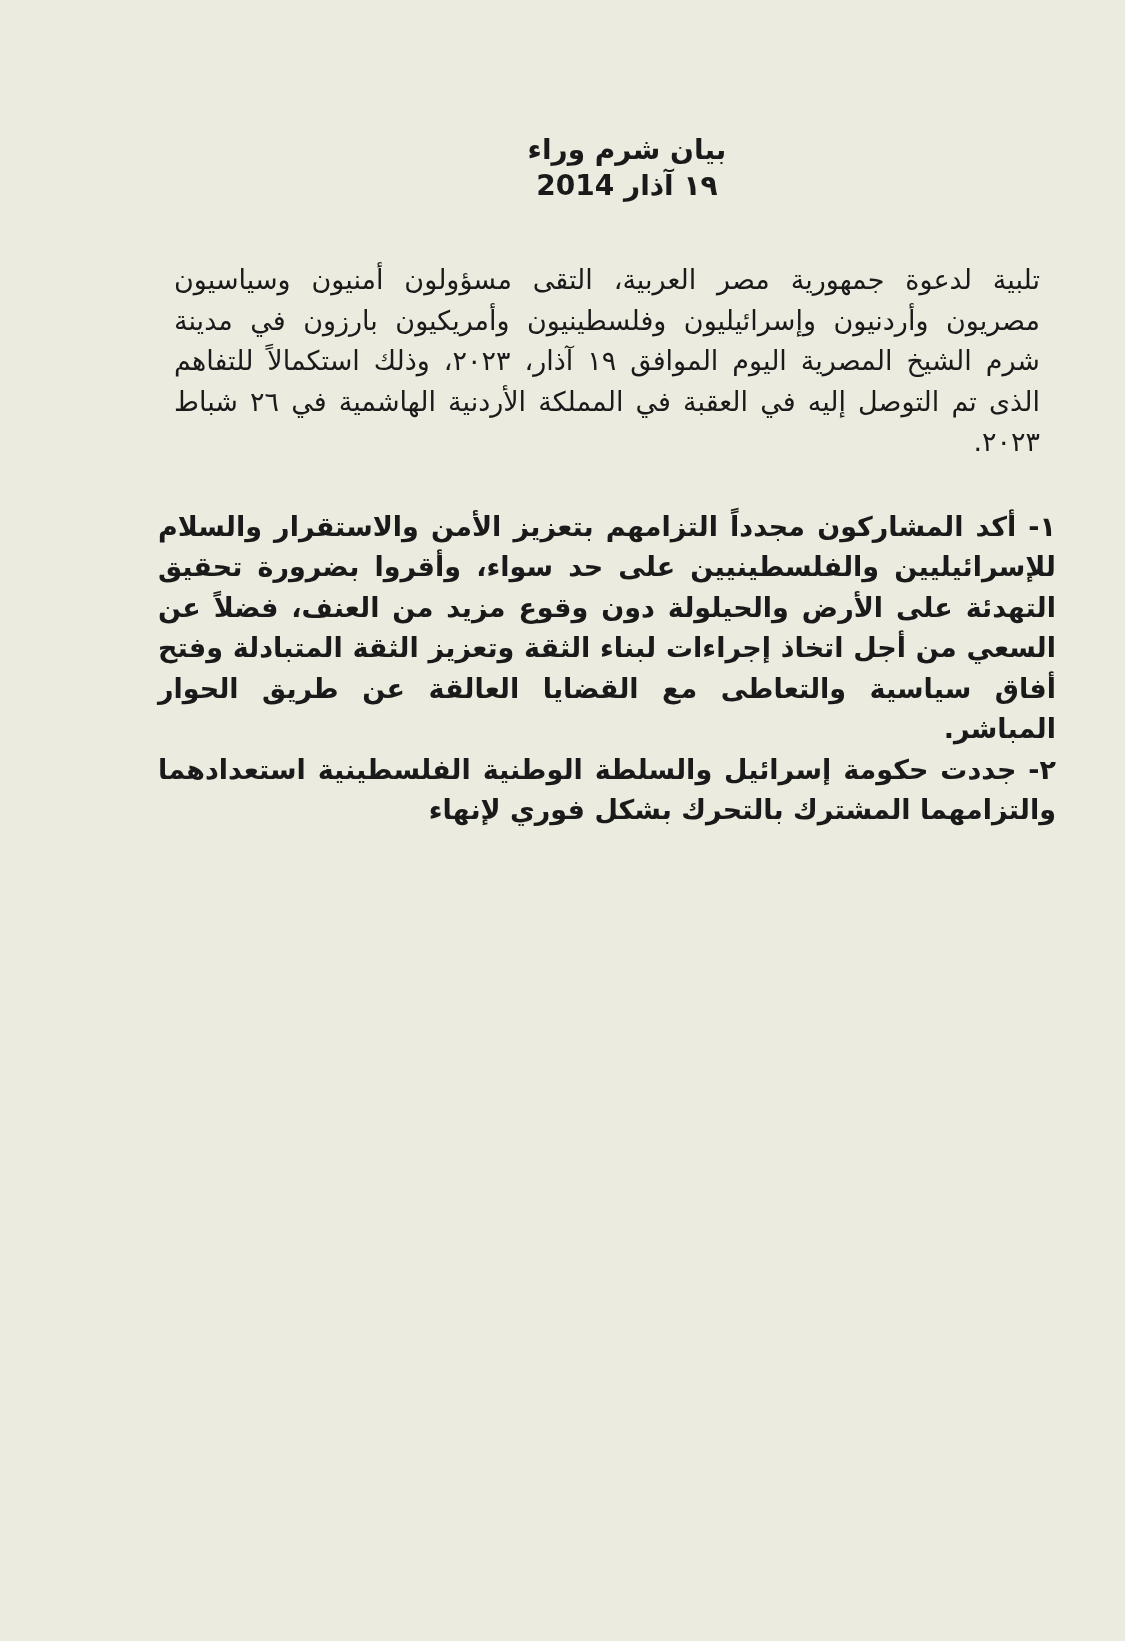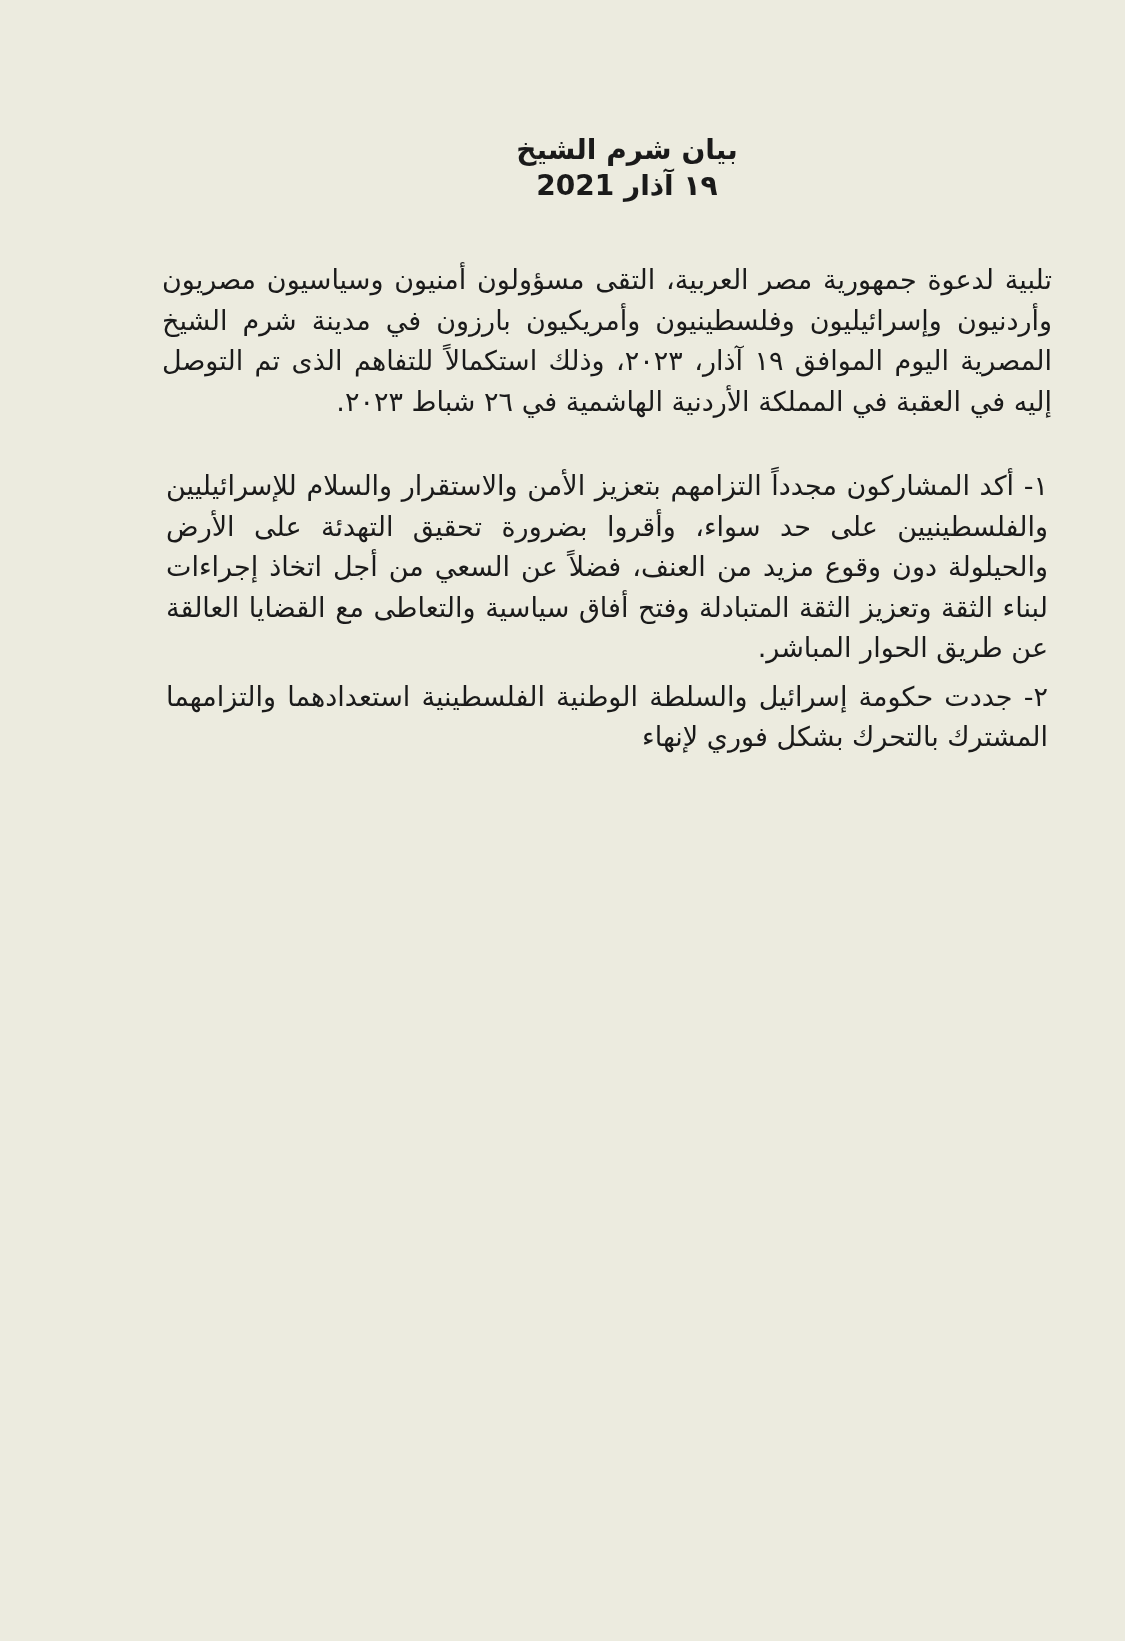--- a/index.html
+++ b/index.html
@@ -28,35 +28,35 @@
       font-size: 28px;
       line-height: 36px;
       margin-left: 40px;
     }
     .title-block div { margin: 0; }
     .paragraph {
       font-size: 27px;
       line-height: 40.5px;
       text-align: justify;
       text-align-last: right;
-      margin: 4px;
+      margin: 16px;
     }
     .p1 { margin-top: 56px; }
     .p2 { margin-top: 44px; }
     .p3 { margin-top: 44px; }
     .p4 { margin-top: 44px; }
-    .item { margin: 8px; }
+    .item { margin: 0; font-weight: bold; }
   </style>
 </head>
 <body>
 
 <div class="page">
   <div class="title-block">
-    <div>بيان شرم الشيخ</div>
-    <div>١٩ آذار 2021</div>
+    <div>بيان شرم وراء</div>
+    <div>١٩ آذار 2014</div>
   </div>
 
   <p class="paragraph p1">تلبية لدعوة جمهورية مصر العربية، التقى مسؤولون أمنيون وسياسيون مصريون وأردنيون وإسرائيليون وفلسطينيون وأمريكيون بارزون في مدينة شرم الشيخ المصرية اليوم الموافق ١٩ آذار، ٢٠٢٣، وذلك استكمالاً للتفاهم الذى تم التوصل إليه في العقبة في المملكة الأردنية الهاشمية في ٢٦ شباط ٢٠٢٣.</p>
 
   <div class="p4">
     <p class="paragraph item">١- أكد المشاركون مجدداً التزامهم بتعزيز الأمن والاستقرار والسلام للإسرائيليين والفلسطينيين على حد سواء، وأقروا بضرورة تحقيق التهدئة على الأرض والحيلولة دون وقوع مزيد من العنف، فضلاً عن السعي من أجل اتخاذ إجراءات لبناء الثقة وتعزيز الثقة المتبادلة وفتح أفاق سياسية والتعاطى مع القضايا العالقة عن طريق الحوار المباشر.</p>
     <p class="paragraph item">٢- جددت حكومة إسرائيل والسلطة الوطنية الفلسطينية استعدادهما والتزامهما المشترك بالتحرك بشكل فوري لإنهاء</p>
   </div>
 </div>
 

